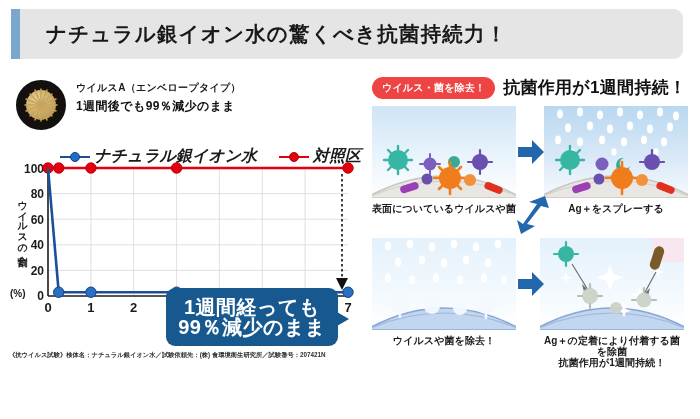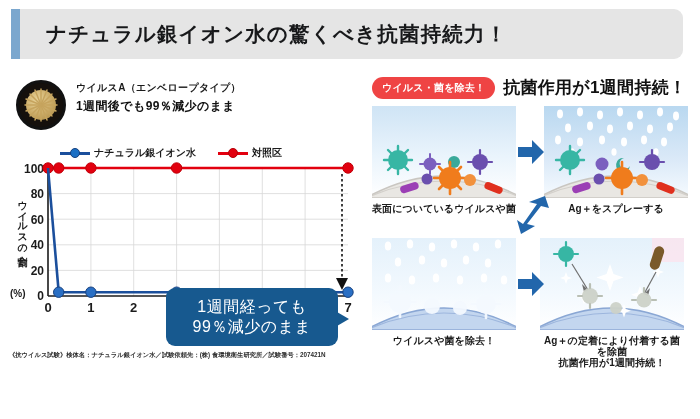--- a/index.html
+++ b/index.html
@@ -96,22 +96,23 @@
   .legend-swatch { position: relative; width: 30px; height: 10px; }
   .legend-swatch .ln {
     position: absolute; left: 0; top: 4px;
     width: 30px; height: 2.6px;
   }
   .legend-swatch .dt {
     position: absolute; left: 10px; top: 0px;
     width: 10px; height: 10px; border-radius: 50%;
   }
   .legend-label {
-    font-size: 10px; font-weight: bold; color: #1b1b1b;
-    white-space: nowrap;
+    font-size: 16px; font-weight: bold; color: #1b1b1b;
+    white-space: nowrap;
+    font-style: italic;
   }
 
   
   .chart-wrap {
     position: absolute;
     left: 6px; top: 88px;
     width: 360px; height: 180px;
   }
   .ylabel {
     position: absolute;
@@ -143,21 +144,21 @@
     left: 160px; top: 128px;
     width: 172px; height: 58px;
     background: #17598f;
     border-radius: 9px;
     display: flex; flex-direction: column;
     align-items: center; justify-content: center;
     color: #ffffff;
     z-index: 6;
   }
   .callout-line {
-    font-size: 16px; font-weight: normal;
+    font-size: 20px; font-weight: bold;
     letter-spacing: .5px; line-height: 20px;
     white-space: nowrap;
   }
   .callout-tail {
     position: absolute;
     right: -11px; top: 24px;
     width: 0; height: 0;
     border-top: 7px solid transparent;
     border-bottom: 7px solid transparent;
     border-left: 12px solid #17598f;

